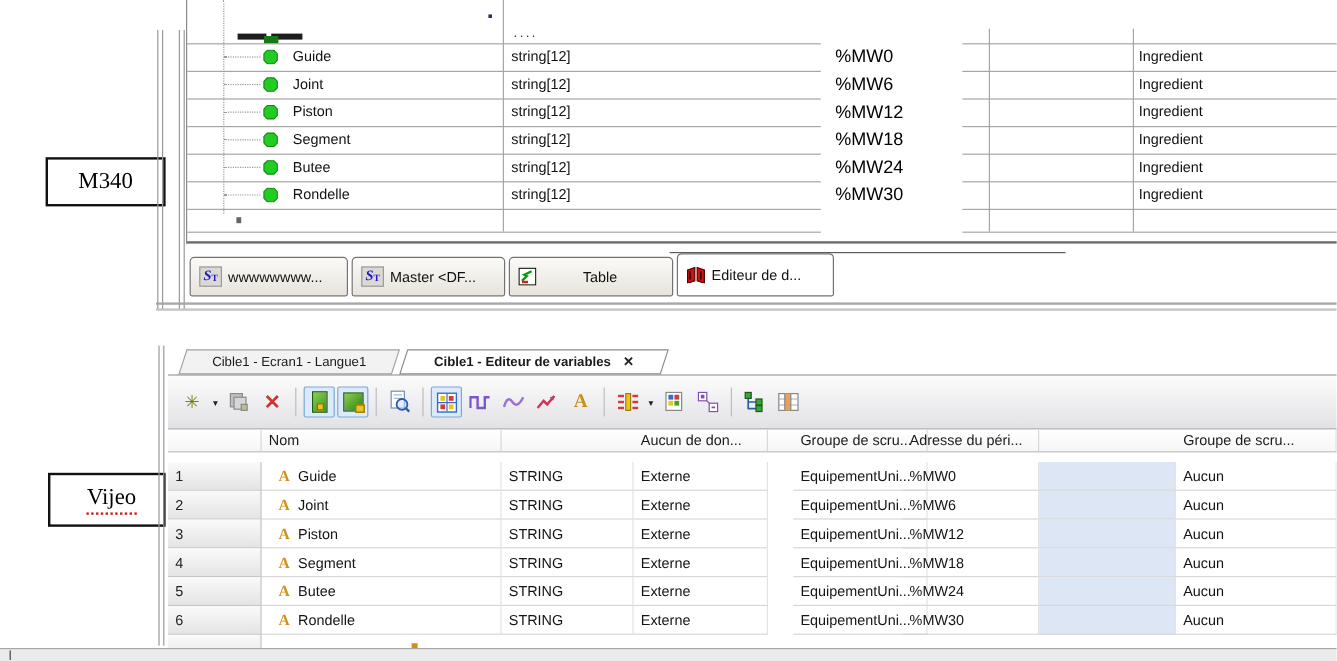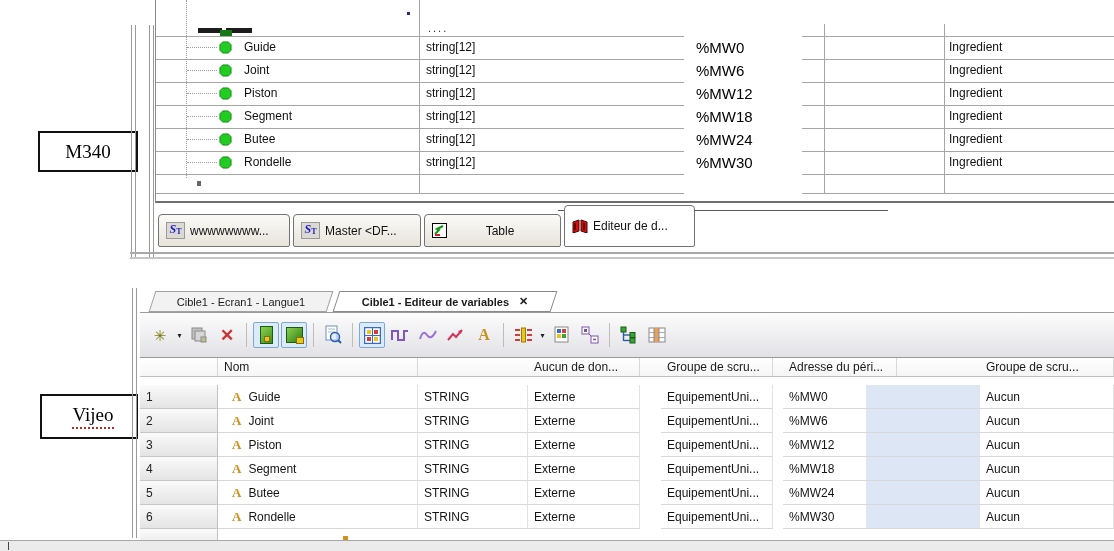--- a/index.html
+++ b/index.html
@@ -38,21 +38,21 @@
   .u-rem3{position:absolute;left:64px;top:30px;width:12px;height:6px;background:#157a15;}
   .u-partialtype{position:absolute;left:272px;top:22px;font-size:11px;color:#333;letter-spacing:2px;}
   .u-mark{position:absolute;left:41px;top:181px;width:4px;height:5px;background:#666;}
 
   
   #u-tabline{position:absolute;left:558px;top:210px;width:330px;height:1px;background:#5a5a5a;z-index:1;}
   #u-tabs{position:absolute;left:158px;top:209px;height:38px;display:flex;align-items:flex-end;z-index:2;}
   .u-tab{height:33px;background:linear-gradient(#fbfaf7,#e7e4dc);border:1px solid #737373;
          border-radius:4px 4px 2px 2px;display:flex;align-items:center;padding:0 7px;
          font-size:12px;color:#111;box-sizing:border-box;margin-right:3px;white-space:nowrap;overflow:hidden;}
-  .u-tab.active{height:42px;background:#fff;}
+  .u-tab.active{height:36px;background:#fff;}
   .st-icon{width:17px;height:15px;background:#dcd9d2;border:1px solid #9a9a9a;margin-right:5px;
            display:flex;align-items:flex-start;justify-content:center;flex:none;
            font-family:"Liberation Serif",serif;color:#1a1acc;}
   .st-s{font-weight:bold;font-style:italic;font-size:12px;line-height:13px;}
   .st-t{font-weight:bold;font-size:8px;line-height:17px;}
   .u-tab .lbl{overflow:hidden;text-overflow:ellipsis;}
   .centerlbl{margin:0 auto;}
 
   .botline{position:absolute;left:130px;width:984px;height:2px;}
 
@@ -81,21 +81,21 @@
   .grn1 i{position:absolute;left:3px;bottom:1px;width:4px;height:4px;background:#e8c51f;border:1px solid #8a6d00;}
   .grn2{width:15px;height:14px;background:linear-gradient(135deg,#8cd04e,#2f7f15);border:1px solid #1c5c10;position:relative;}
   .grn2 i{position:absolute;right:-2px;bottom:-2px;width:6px;height:5px;background:#e8c51f;border:1px solid #8a6d00;}
 
   .v-head{position:absolute;left:0;right:0;top:70px;height:19px;background:linear-gradient(#ffffff,#f6f6f6);
           border-bottom:1px solid #bdbdbd;box-sizing:border-box;}
   .hc{position:absolute;top:0;bottom:0;border-right:1px solid #d8d8d8;display:flex;align-items:center;
       padding-left:6px;box-sizing:border-box;color:#1a1a1a;white-space:nowrap;overflow:hidden;}
   
   .col-g{left:0;width:78px;} .col-nom{left:78px;width:200px;} .col-typ{left:278px;width:110px;}
-  .col-src{left:388px;width:112px;} .col-scr{left:500px;width:112px;margin-left:21px;} .col-adr{left:643px;width:114px;}
+  .col-src{left:388px;width:112px;} .col-scr{left:500px;width:112px;margin-left:21px;} .col-adr{left:612px;width:114px;}
   .col-alm{left:726px;width:114px;} .col-jrn{left:840px;width:134px;}
 
   .v-row{position:absolute;left:0;right:0;height:24px;}
   .c{position:absolute;top:0;bottom:0;border-right:1px solid #e2e2e2;border-bottom:1px solid #d8d8d8;
      box-sizing:border-box;display:flex;align-items:center;padding-left:6px;white-space:nowrap;overflow:hidden;}
   .cg{background:linear-gradient(#fafafa,#e4e4e4);border-right:1px solid #c2c2c2;border-bottom:1px solid #c6c6c6;color:#222;}
   .ca{background:#dce6f5;}
   .aicon{color:#cf9118;font-weight:bold;font-size:13px;margin-right:7px;font-family:"Liberation Serif",serif;}
   .cnom{padding-left:14px;}
   .v-part{position:absolute;left:0;right:0;top:241px;height:11px;overflow:hidden;}

